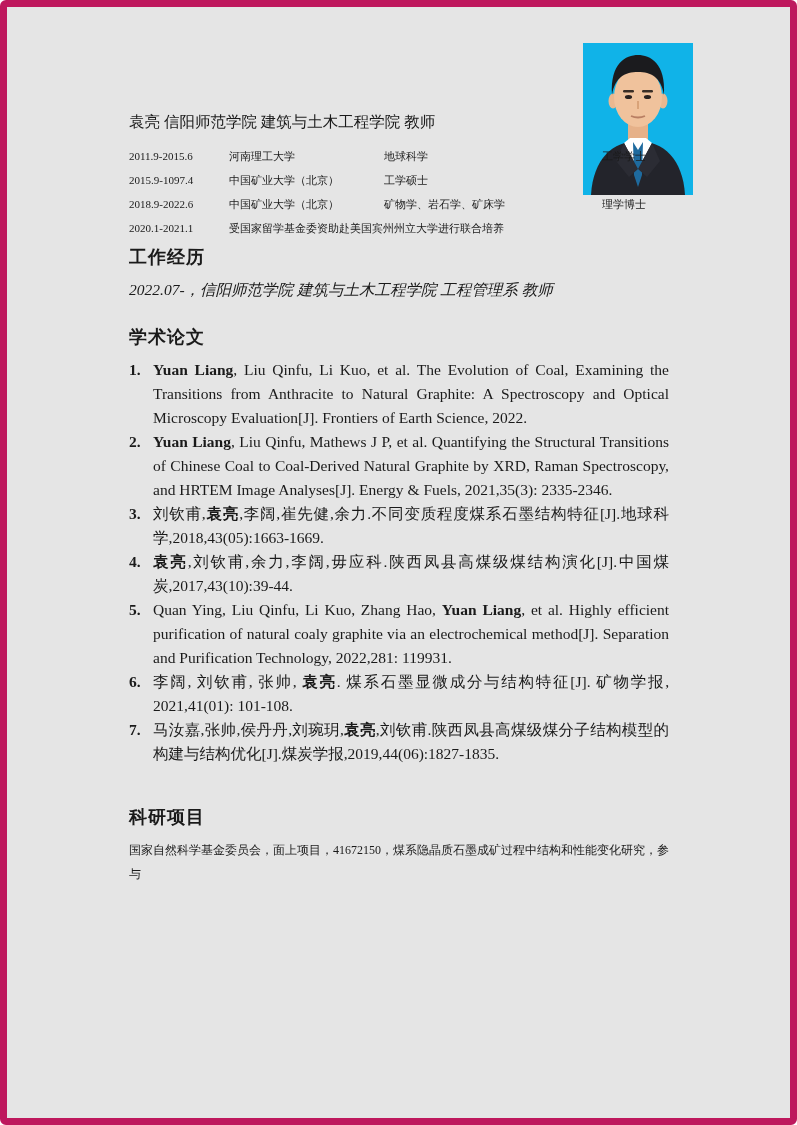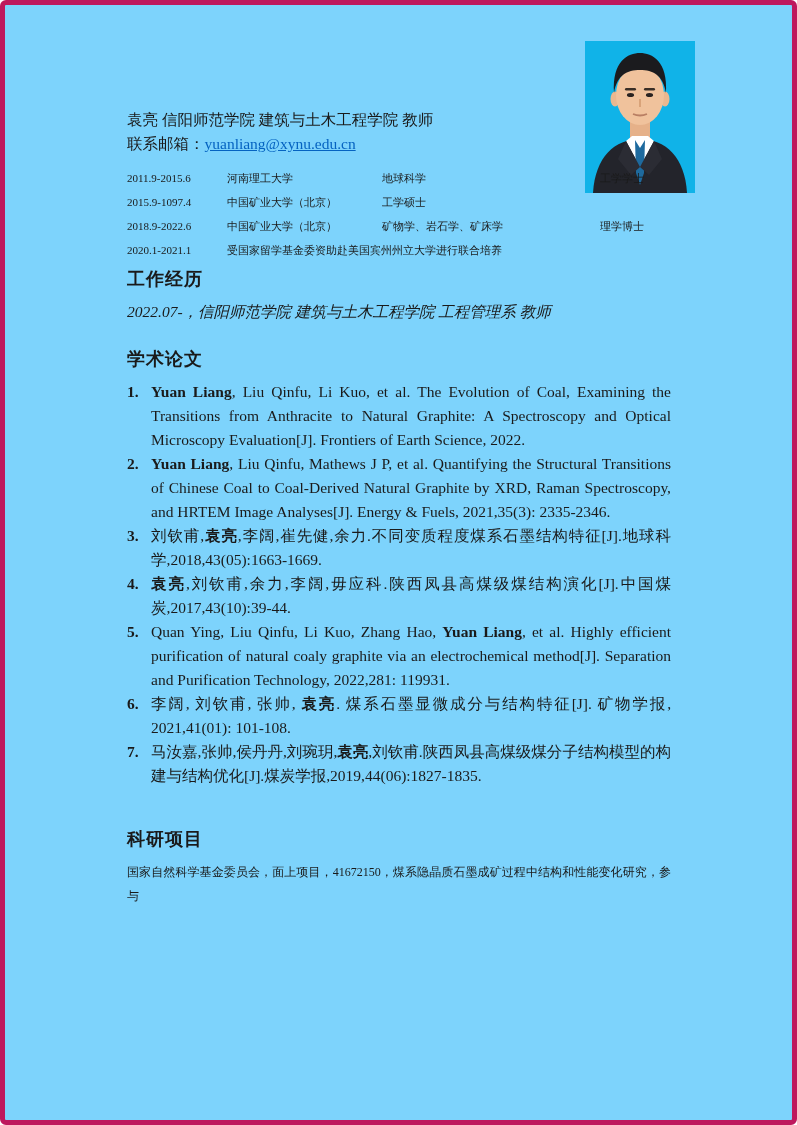--- a/index.html
+++ b/index.html
@@ -5,22 +5,22 @@
   * { margin: 0; padding: 0; box-sizing: border-box; }
   html, body { background: #ffffff; }
   body {
     width: 797px; height: 1125px;
     font-family: "Liberation Serif", "DejaVu Serif", serif;
     color: #1a1a1a;
     position: relative;
   }
   .page {
     position: absolute; inset: 0;
-    background: #7dd3fc;
-    border: 5px solid #be185d;
+    background: #e5e5e5;
+    border: 7px solid #be185d;
     border-radius: 6px;
     overflow: hidden;
   }
   .photo {
     position: absolute;
     top: 36px; right: 97px;
     width: 110px; height: 152px;
     overflow: hidden;
   }
   .photo svg { display: block; width: 100%; height: 100%; }
@@ -90,23 +90,20 @@
 
       <path d="M41 100 L33 118 L46 134 L55 126 Z" fill="#2b2c34"></path>
       <path d="M69 100 L77 118 L64 134 L55 126 Z" fill="#2b2c34"></path>
     </svg>
   </div>
 
   <div class="content">
 
     <div class="header-block">
       <div class="header-line">袁亮 信阳师范学院 建筑与土木工程学院 教师</div>
-      <div class="email-line">
-        <span>联系邮箱：</span><a class="email" href="#">yuanliang@xynu.edu.cn</a>
-      </div>
     </div>
 
     <div class="edu-table" id="edu-rows">
         <div class="edu-row">
           <div class="edu-period">2011.9-2015.6</div>
           <div class="edu-school">河南理工大学</div>
           <div class="edu-major">地球科学</div>
           <div class="edu-degree">工学学士</div>
         </div>
         <div class="edu-row">

